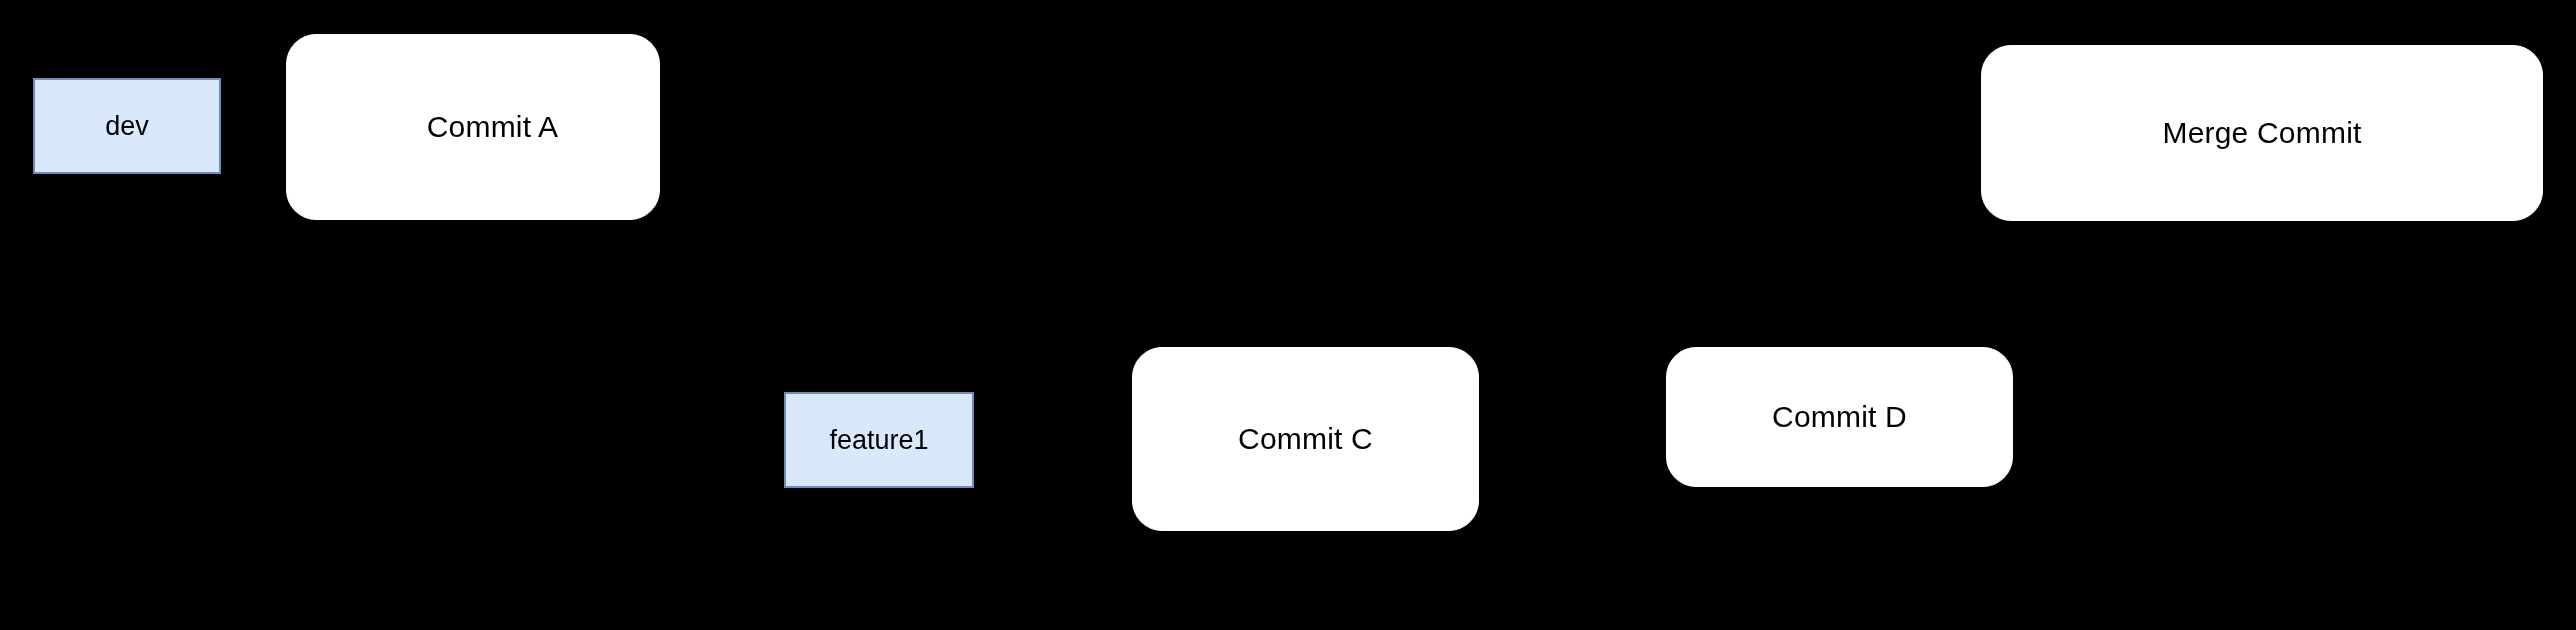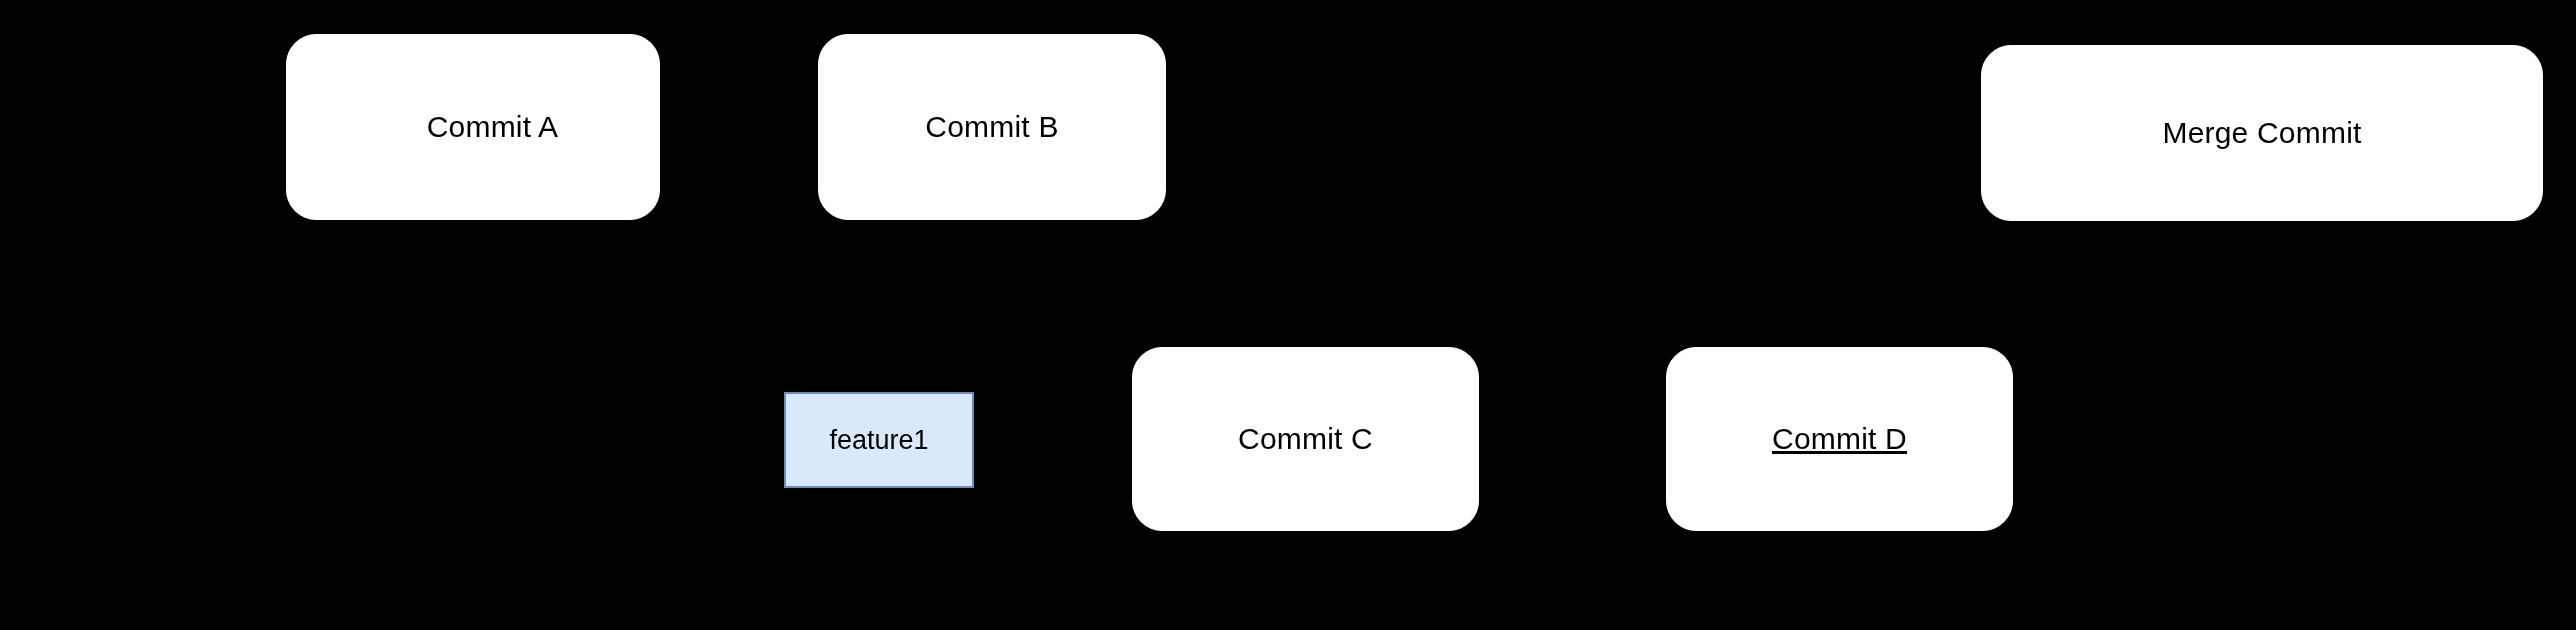--- a/index.html
+++ b/index.html
@@ -51,35 +51,35 @@
     border-radius: 0px;
     font-size: 27px;
   }
   
   #node-dev        { left: 33px;   top: 78px; width: 188px; height: 96px; }
   #node-commit-a   { left: 286px;  top: 34px;  width: 374px; height: 186px; padding-left: 39px; }
   #node-commit-b   { left: 818px; top: 34px;  width: 348px; height: 186px; }
   #node-merge      { left: 1981px; top: 45px;  width: 562px; height: 176px; }
   #node-feature1   { left: 784px; top: 392px; width: 190px; height: 96px; justify-content: center; }
   #node-commit-c   { left: 1132px; top: 347px; width: 347px; height: 184px; }
-  #node-commit-d   { left: 1666px; top: 347px; width: 347px; height: 184px; text-decoration: underline; }
+  #node-commit-d   { left: 1666px; top: 347px; width: 347px; height: 140px; }
 </style>
 </head>
 <body>
 
 <div id="canvas">
 
+  <div class="node branch-label" id="node-dev">
+    <span>dev</span>
+  </div>
 
   <div class="node commit" id="node-commit-a">
     <span>Commit A</span>
   </div>
 
-  <div class="node commit" id="node-commit-b">
-    <span>Commit B</span>
-  </div>
 
   <div class="node commit multiline" id="node-merge">
     <span class="line">Merge Commit</span>
   </div>
 
   <div class="node branch-label" id="node-feature1">
     <span>feature1</span>
   </div>
 
   <div class="node commit" id="node-commit-c">

